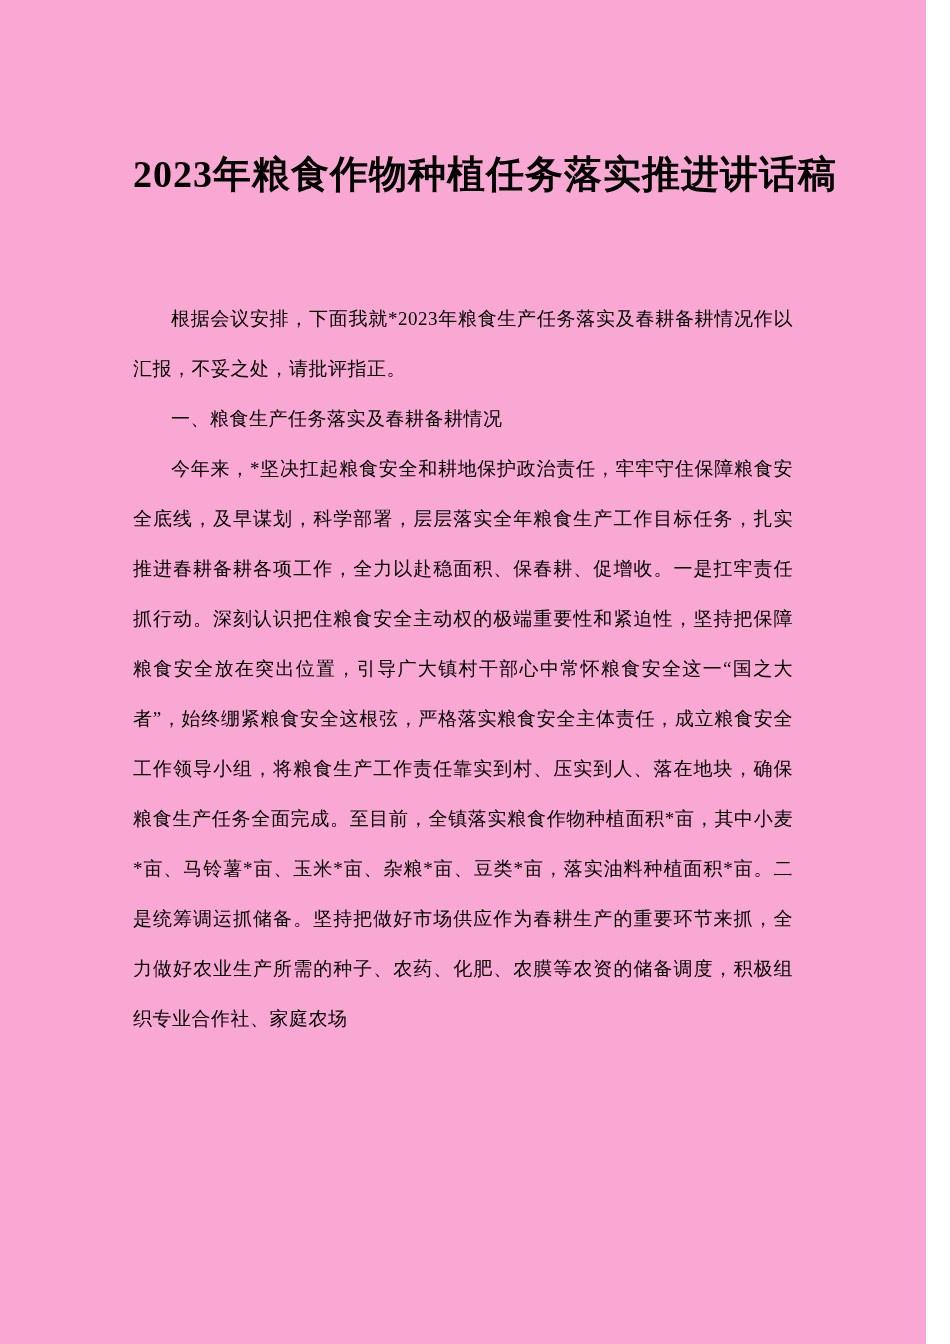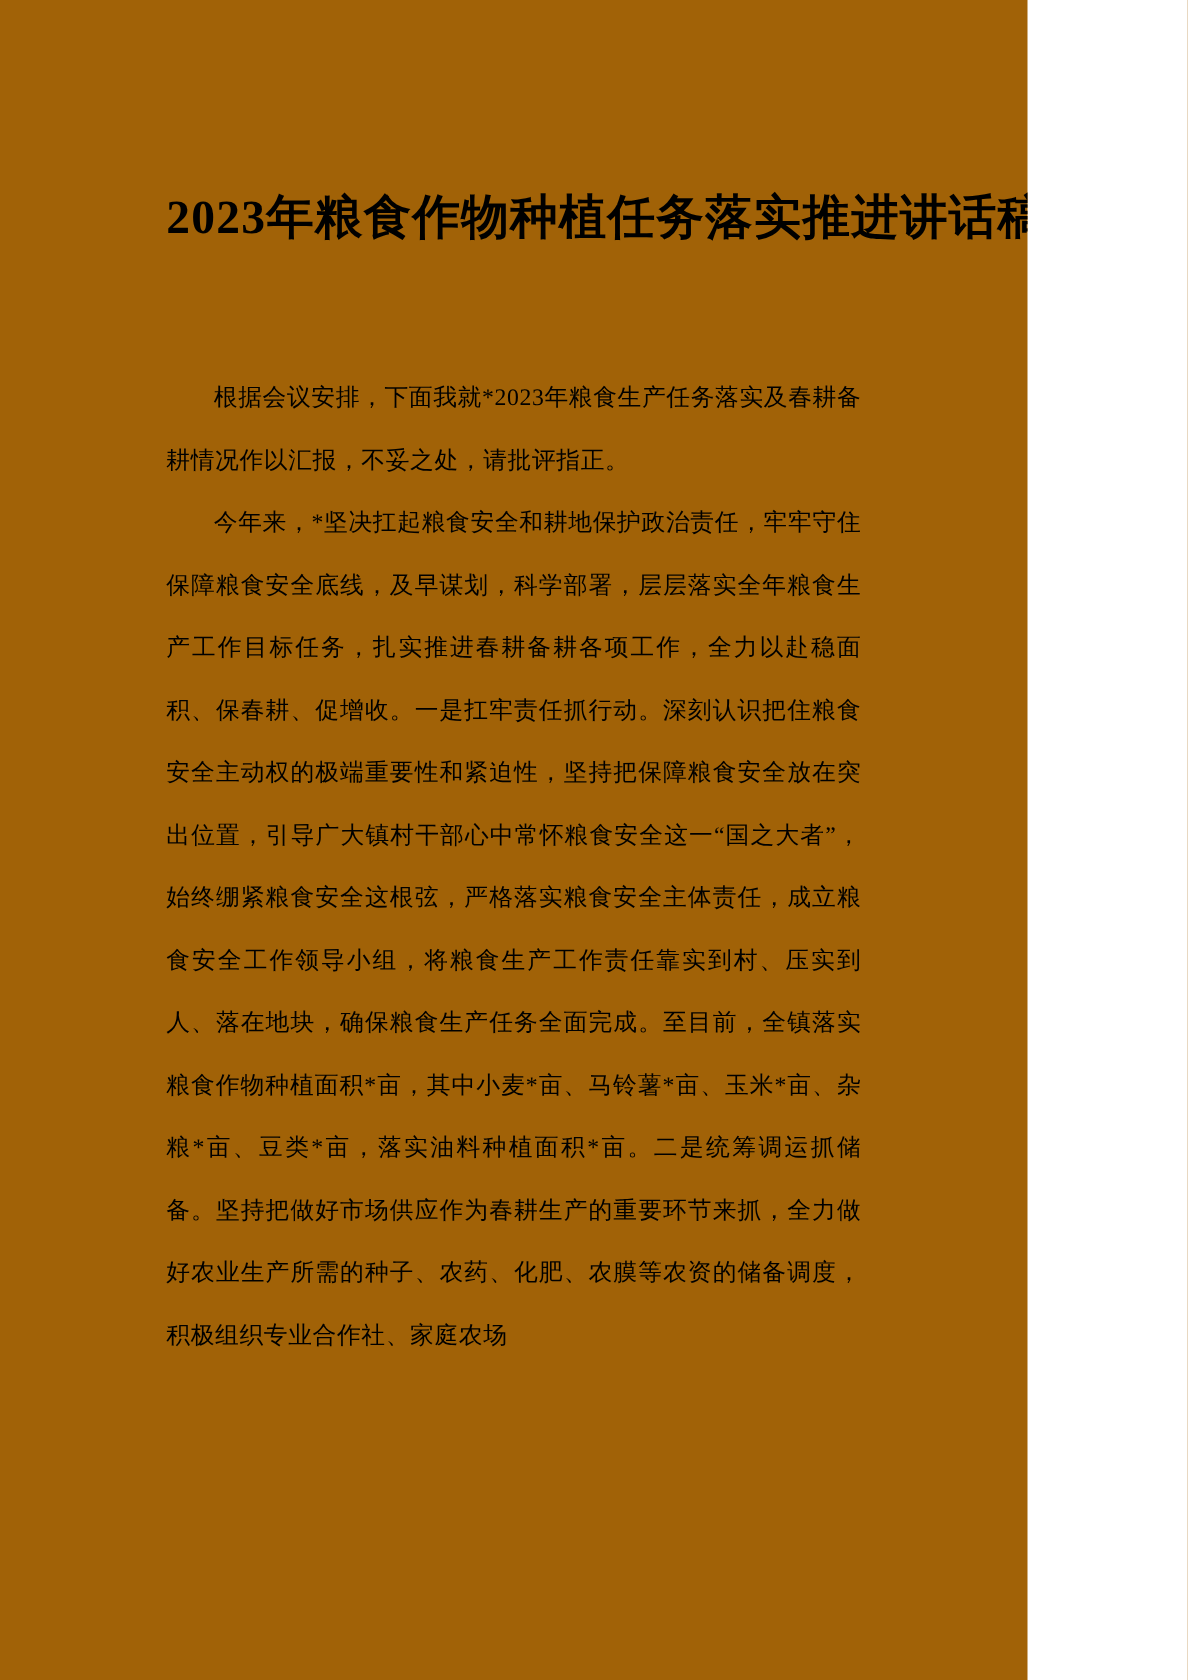--- a/index.html
+++ b/index.html
@@ -2,25 +2,25 @@
 <html><head>
 <meta charset="utf-8">
 <style>
   html, body {
     margin: 0;
     padding: 0;
     background: #ffffff;
   }
   .page {
     position: relative;
-    width: 822px;
+    width: 926px;
     height: 1344px;
     box-sizing: border-box;
     padding: 149px 133px 0 133px;
-    background: #a16207;
+    background: #f9a8d4;
     color: #000000;
     overflow: hidden;
     font-family: "Liberation Serif", "DejaVu Serif", serif;
   }
   .doc-title {
     margin: 0 0 95px 0;
     font-family: "Liberation Serif", "DejaVu Serif", serif;
     font-weight: 700;
     font-size: 38px;
     line-height: 50px;
@@ -40,14 +40,15 @@
     letter-spacing: 0.5px;
     word-break: break-all;
   }
 </style>
 </head>
 <body>
 
 <div class="page">
   <h1 class="doc-title">2023年粮食作物种植任务落实推进讲话稿</h1>
   <p class="doc-para">根据会议安排，下面我就*2023年粮食生产任务落实及春耕备耕情况作以汇报，不妥之处，请批评指正。</p>
+  <p class="doc-para">一、粮食生产任务落实及春耕备耕情况</p>
   <p class="doc-para">今年来，*坚决扛起粮食安全和耕地保护政治责任，牢牢守住保障粮食安全底线，及早谋划，科学部署，层层落实全年粮食生产工作目标任务，扎实推进春耕备耕各项工作，全力以赴稳面积、保春耕、促增收。一是扛牢责任抓行动。深刻认识把住粮食安全主动权的极端重要性和紧迫性，坚持把保障粮食安全放在突出位置，引导广大镇村干部心中常怀粮食安全这一“国之大者”，始终绷紧粮食安全这根弦，严格落实粮食安全主体责任，成立粮食安全工作领导小组，将粮食生产工作责任靠实到村、压实到人、落在地块，确保粮食生产任务全面完成。至目前，全镇落实粮食作物种植面积*亩，其中小麦*亩、马铃薯*亩、玉米*亩、杂粮*亩、豆类*亩，落实油料种植面积*亩。二是统筹调运抓储备。坚持把做好市场供应作为春耕生产的重要环节来抓，全力做好农业生产所需的种子、农药、化肥、农膜等农资的储备调度，积极组织专业合作社、家庭农场</p>
 </div>
 
 </body></html>

